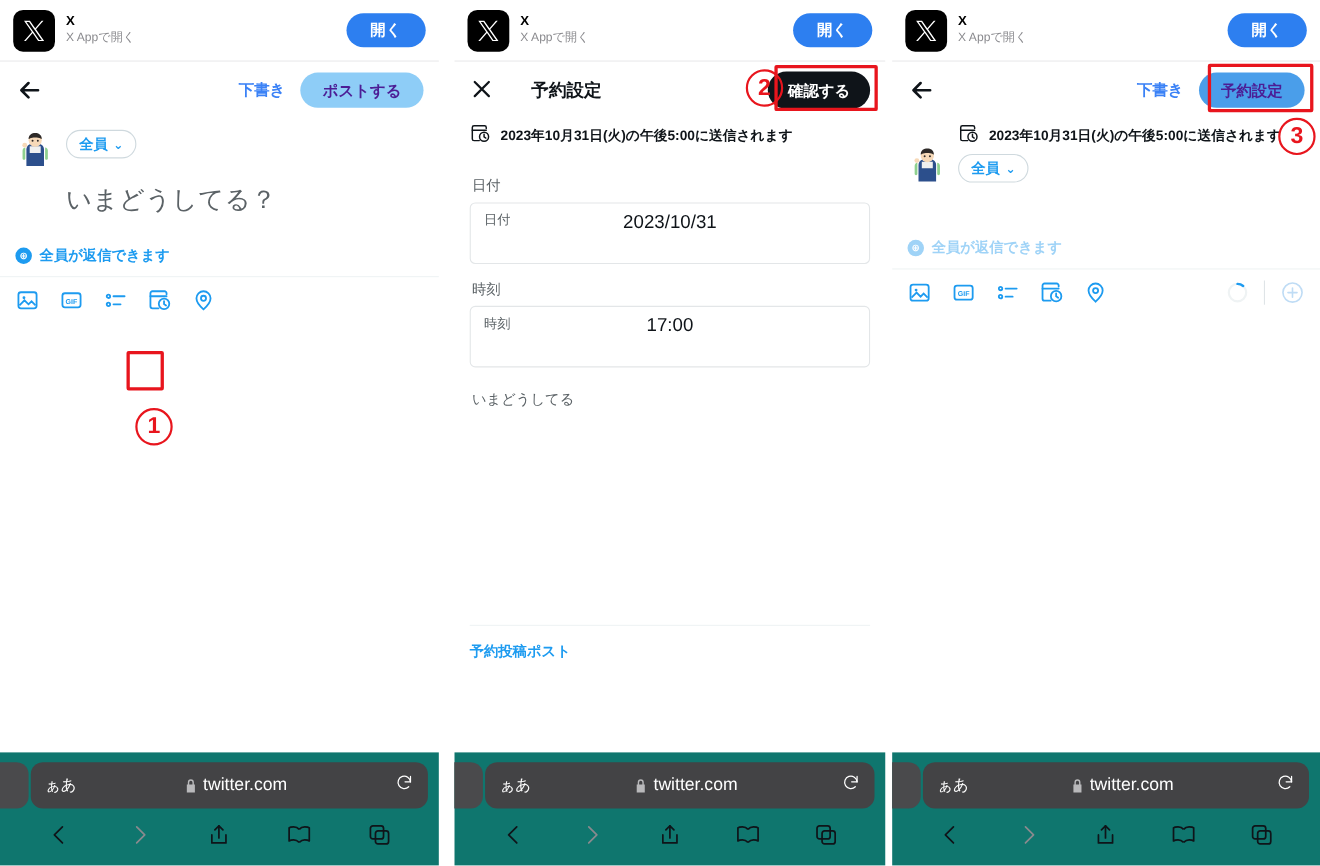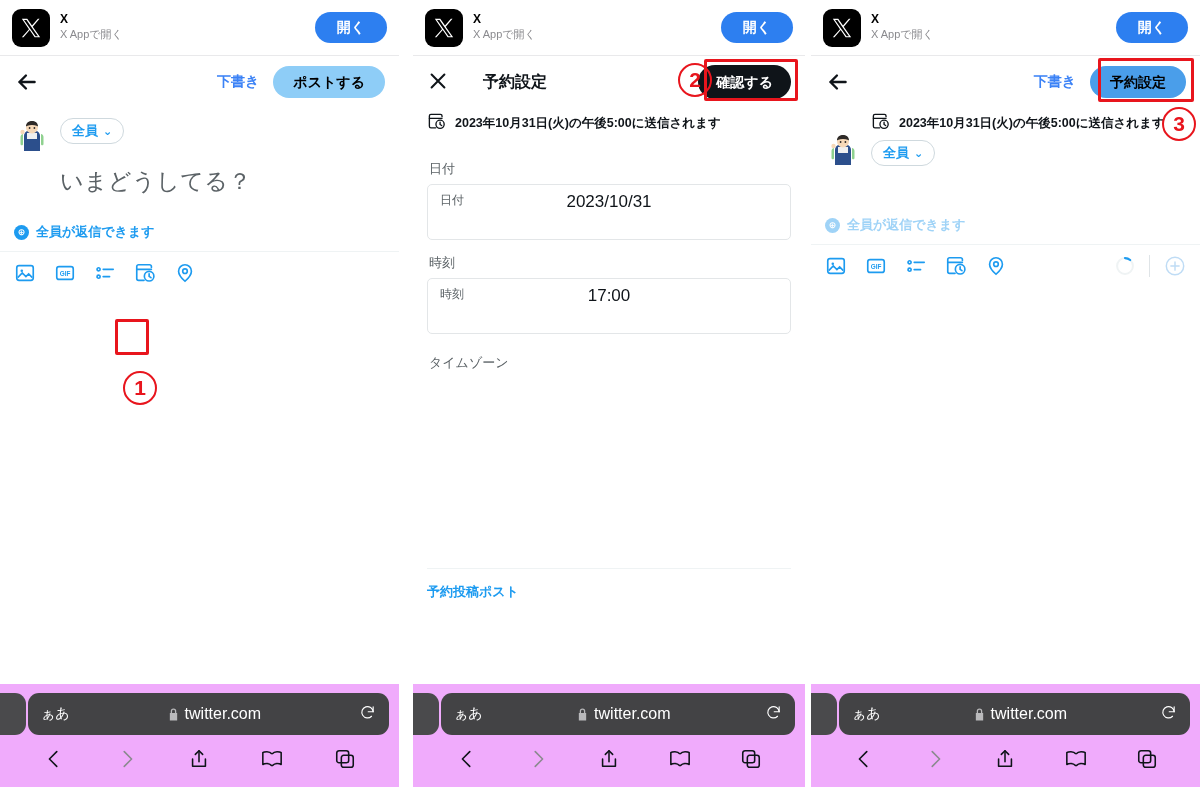--- a/index.html
+++ b/index.html
@@ -64,21 +64,21 @@
   }
   .spacer { flex: 1 1 auto; }
   .draft-link {
     color: #3b82f6; font-size: 14px; font-weight: bold;
     margin-right: 14px;
   }
   .post-btn {
     border: none; border-radius: 20px;
     font-size: 14px; font-weight: bold;
     padding: 8px 20px; line-height: 1.2;
-    color: #000000; font-family: inherit;
+    color: #4c1d95; font-family: inherit;
   }
   .post-btn.disabled { background: #8ecdf7; }
   .post-btn.enabled  { background: #4a9eea; }
   .confirm-btn {
     border: none; border-radius: 20px;
     background: #0f1419; color: #fff;
     font-size: 14px; font-weight: bold;
     padding: 9px 18px; line-height: 1.2;
     font-family: inherit;
   }
@@ -162,21 +162,21 @@
 
   .sched-footer-sep { height: 1px; background: #eff3f4; margin-top: 196px; }
   .sched-footer-link {
     color: #1d9bf0; font-size: 13px; font-weight: bold;
     padding: 14px 14px;
   }
 
   
   .safari-bar {
     position: absolute; left: 0; bottom: 0; width: 100%;
-    background: #f0abfc;
+    background: #0f766e;
     padding-top: 9px;
   }
   .urlrow { position: relative; height: 42px; }
   .tab-peek {
     position: absolute; left: -14px; top: 0;
     width: 40px; height: 42px; border-radius: 11px;
     background: #4a4a4c;
   }
   .urlbar {
     position: absolute; left: 28px; right: 10px; top: 0; height: 42px;
@@ -398,21 +398,21 @@
         <span class="field-inner-label">日付</span>
         <span class="field-value">2023/10/31</span>
       </div>
 
       <div class="field-label">時刻</div>
       <div class="field-box">
         <span class="field-inner-label">時刻</span>
         <span class="field-value">17:00</span>
       </div>
 
-      <div class="tz-label">タイムゾーン</div>
+      <div class="tz-label">いまどうしてる</div>
 
       <div class="sched-footer-sep"></div>
     </div>
     <div class="sched-footer-link">予約投稿ポスト</div>
 
     <div class="safari-bar">
       <div class="urlrow">
         <div class="tab-peek"></div>
         <div class="urlbar">
           <span class="aa">ぁあ</span>

